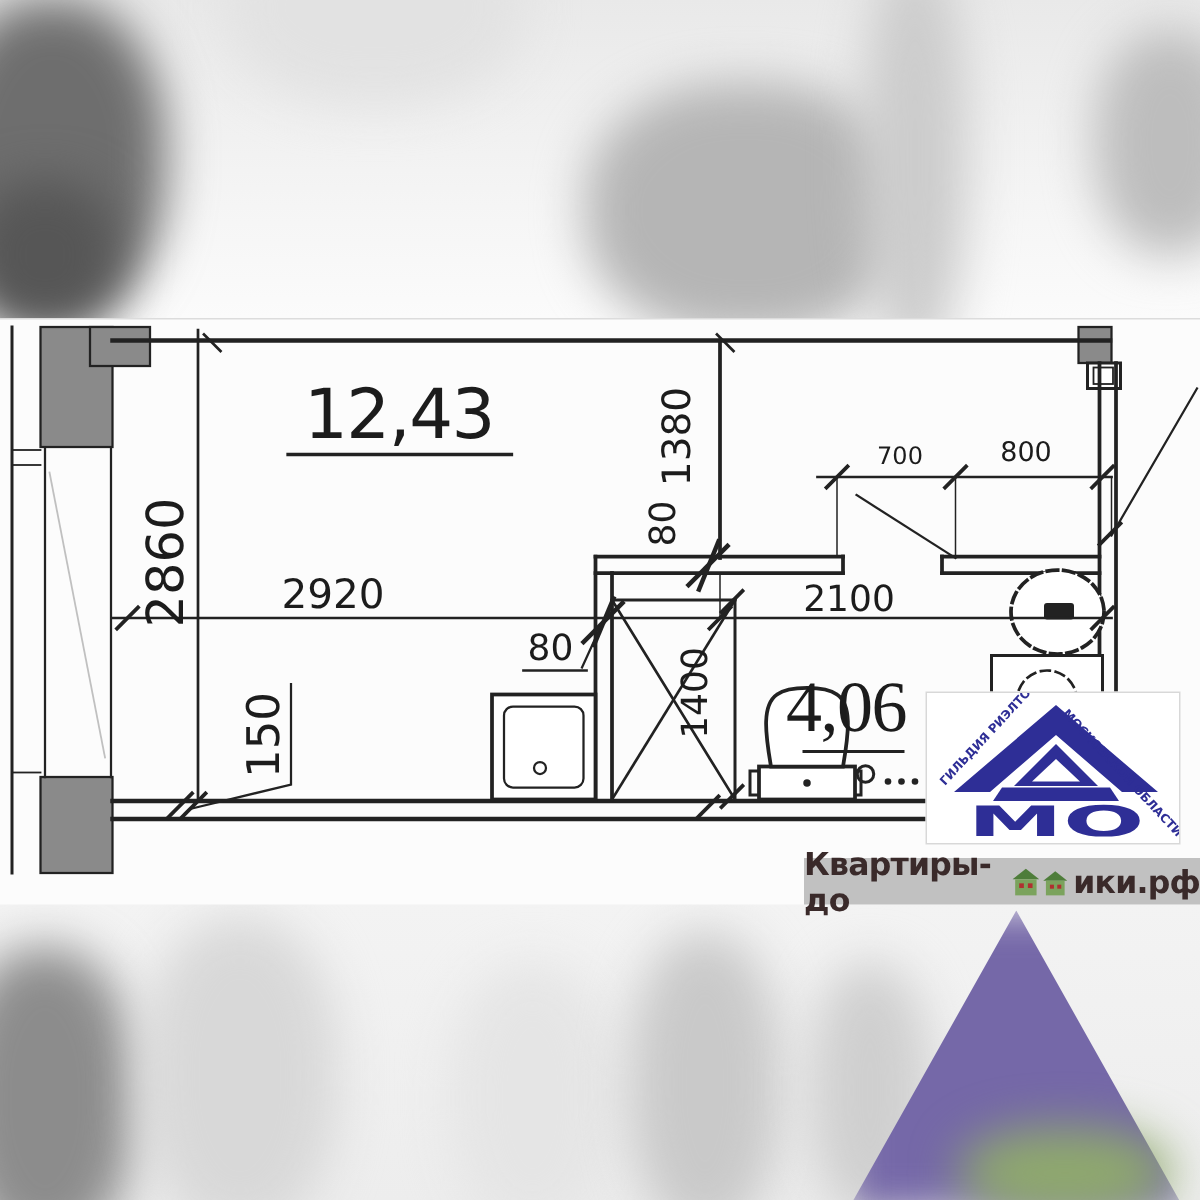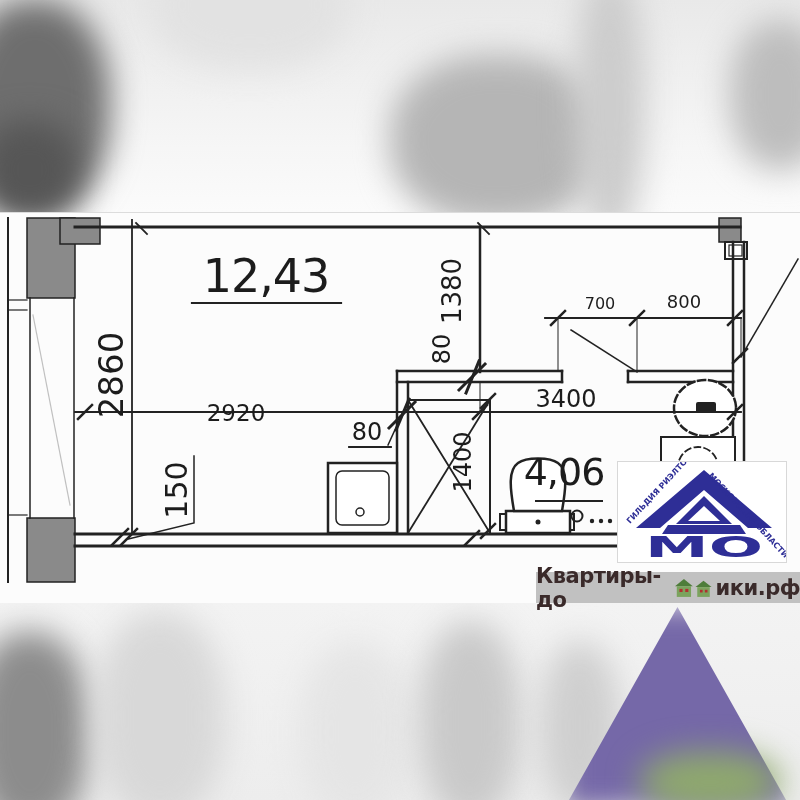--- a/index.html
+++ b/index.html
@@ -182,24 +182,24 @@
         <line x1="192" y1="303" x2="341" y2="303" stroke-width="2.2"></line>
         <line x1="536" y1="501" x2="602" y2="501" stroke-width="2"></line>
         <line x1="349" y1="447" x2="391" y2="447"></line>
         <line x1="388" y1="445" x2="404" y2="410" stroke-width="1.5"></line>
         <polyline points="194,456 194,523 128,539" stroke-width="1.5"></polyline>
       </g>
     </g>
   </svg>
 
   <div class="dim area" style="left:266px;top:276px;font-size:46px;">12,43</div>
-  <div class="dim area" style="left:564px;top:472px;font-size:38px;">4,06</div>
+  <div class="dim area" style="left:564px;top:472px;font-size:48px;font-family:Liberation Serif, serif;">4,06</div>
   <div class="dim rot" style="left:111px;top:375px;font-size:34px;">2860</div>
-  <div class="dim" style="left:236px;top:397px;font-size:23px;margin-top:16px;">2920</div>
-  <div class="dim" style="left:566px;top:399px;font-size:24px;">3400</div>
+  <div class="dim" style="left:222px;top:397px;font-size:27px;">2920</div>
+  <div class="dim" style="left:566px;top:399px;font-size:24px;">2100</div>
   <div class="dim rot" style="left:452px;top:291px;font-size:26px;">1380</div>
   <div class="dim rot" style="left:442px;top:349px;font-size:24px;">80</div>
   <div class="dim" style="left:367px;top:432px;font-size:24px;">80</div>
   <div class="dim" style="left:600px;top:304px;font-size:16px;">700</div>
   <div class="dim" style="left:684px;top:302px;font-size:18px;">800</div>
   <div class="dim rot" style="left:463px;top:462px;font-size:24px;">1400</div>
   <div class="dim rot" style="left:177px;top:490px;font-size:30px;">150</div>
 
   <div class="logo">
     <svg width="168" height="100" viewBox="0 0 168 100">

